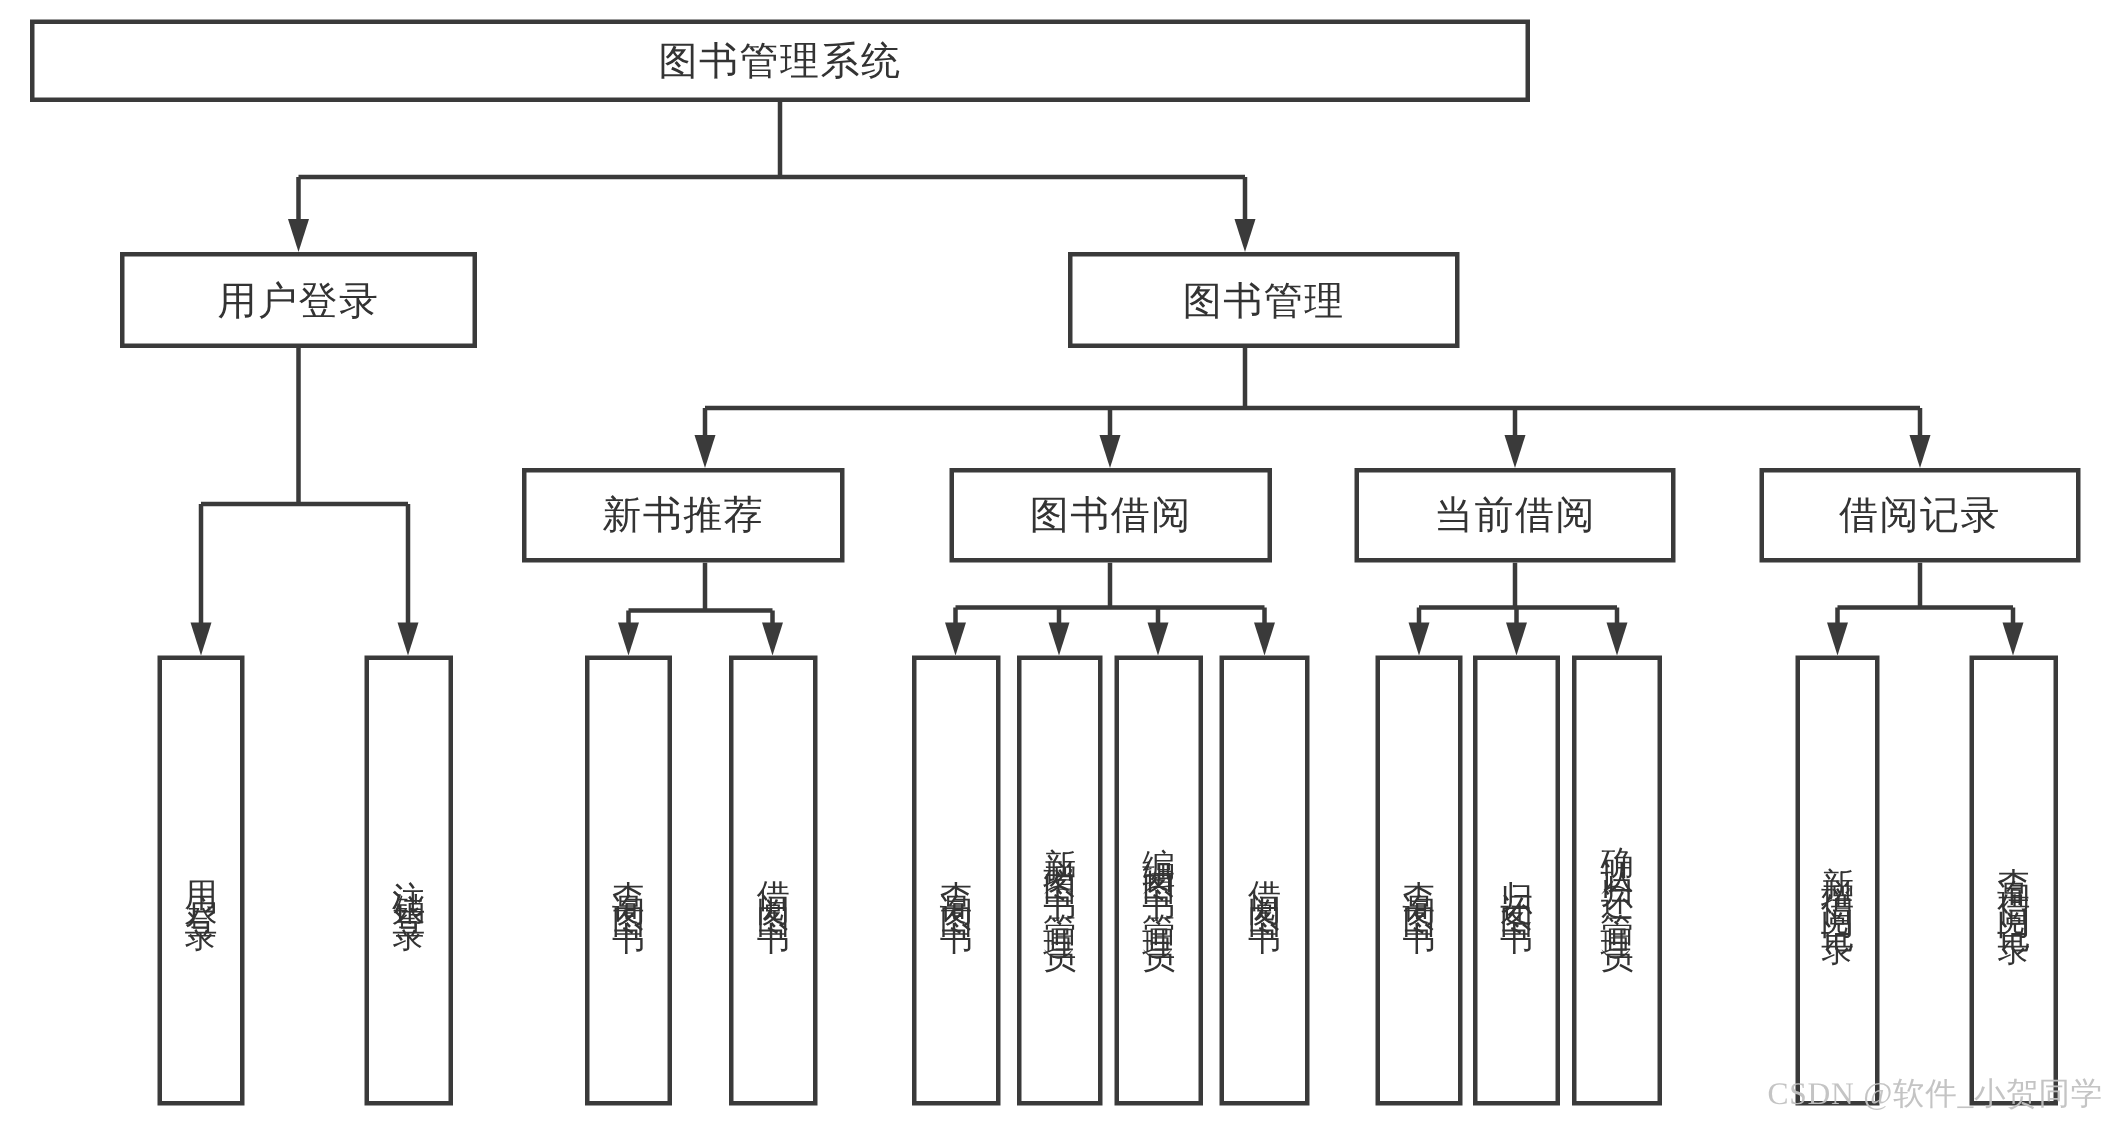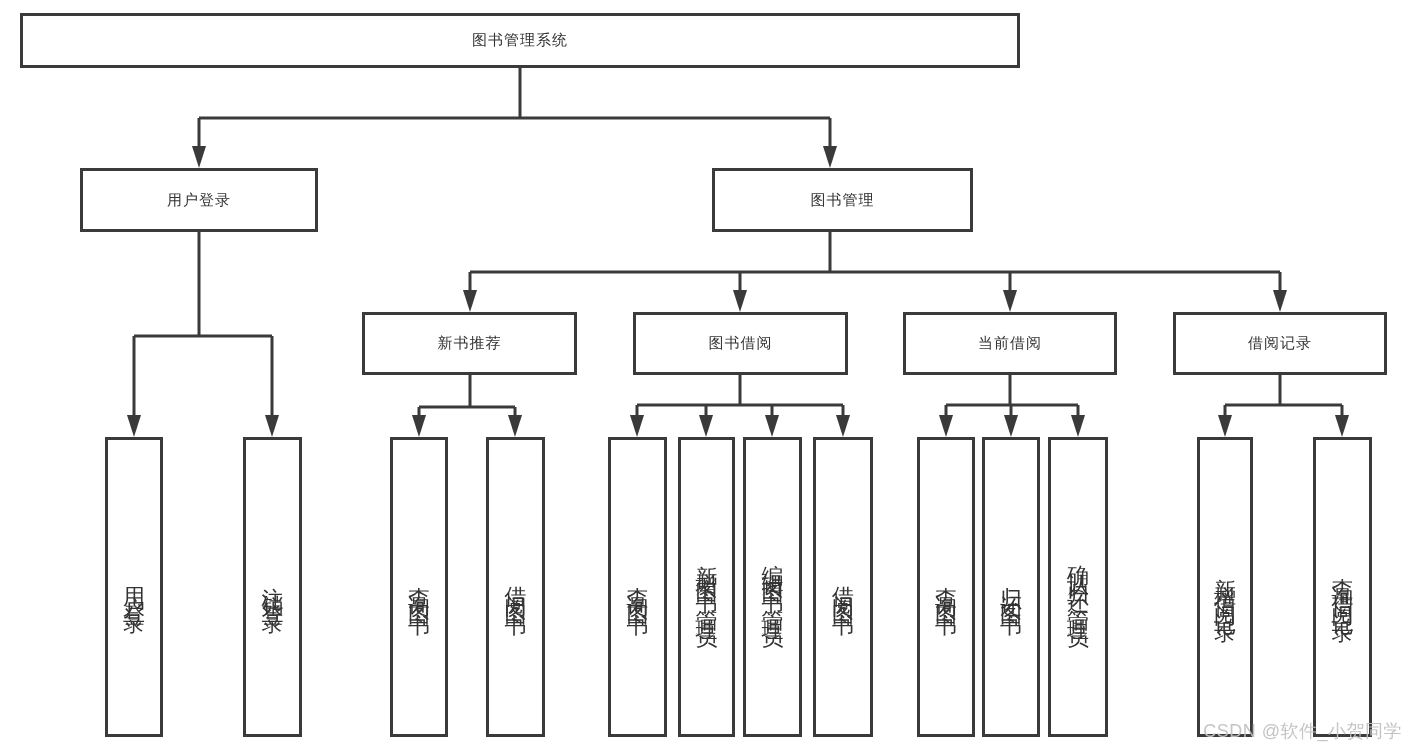--- a/index.html
+++ b/index.html
@@ -16,42 +16,43 @@
   .box {
     position:absolute;
     box-sizing:border-box;
     border:3px solid #3a3a3a;
     background:#ffffff;
     display:flex; align-items:center; justify-content:center;
     color:#333333;
     z-index:1;
   }
   .hbox {
-    font-size:15px;
+    font-size:26px;
     letter-spacing:1px;
     white-space:nowrap;
   }
   .vbox {
     top:437px; height:300px;
     font-size:22px;
   }
   .vbox .vlabel {
     writing-mode:vertical-rl;
     text-orientation:mixed;
     letter-spacing:9px;
     line-height:1;
   }
   .watermark {
     position:absolute;
     right:3px; bottom:4px;
-    font-size:18px;
+    font-size:21px;
     letter-spacing:0.5px;
     color:rgba(193,193,193,0.95);
     z-index:5;
     white-space:nowrap;
+    font-family:Liberation Serif, serif;
   }
 </style>
 </head>
 <body>
 
 <div class="stage">
 
   <svg class="connectors" width="1405" height="747" viewBox="0 0 1405 747">
     <path fill="none" stroke="#3a3a3a" stroke-width="3" d="
       M520,68 V118 M199,118 H830 M199,118 V150 M830,118 V150
@@ -88,21 +89,21 @@
     <span>图书管理系统</span>
   </div>
 
   <div class="box hbox" style="left:80px;top:168px;width:238px;height:64px">
     <span>用户登录</span>
   </div>
   <div class="box hbox" style="left:712px;top:168px;width:261px;height:64px">
     <span>图书管理</span>
   </div>
 
-  <div class="box hbox" style="left:362px;top:312px;width:215px;height:63px">
+  <div class="box hbox" style="left:348px;top:312px;width:215px;height:63px">
     <span>新书推荐</span>
   </div>
   <div class="box hbox" style="left:903px;top:312px;width:214px;height:63px">
     <span>当前借阅</span>
   </div>
   <div class="box hbox" style="left:633px;top:312px;width:215px;height:63px">
     <span>图书借阅</span>
   </div>
   <div class="box hbox" style="left:1173px;top:312px;width:214px;height:63px">
     <span>借阅记录</span>

